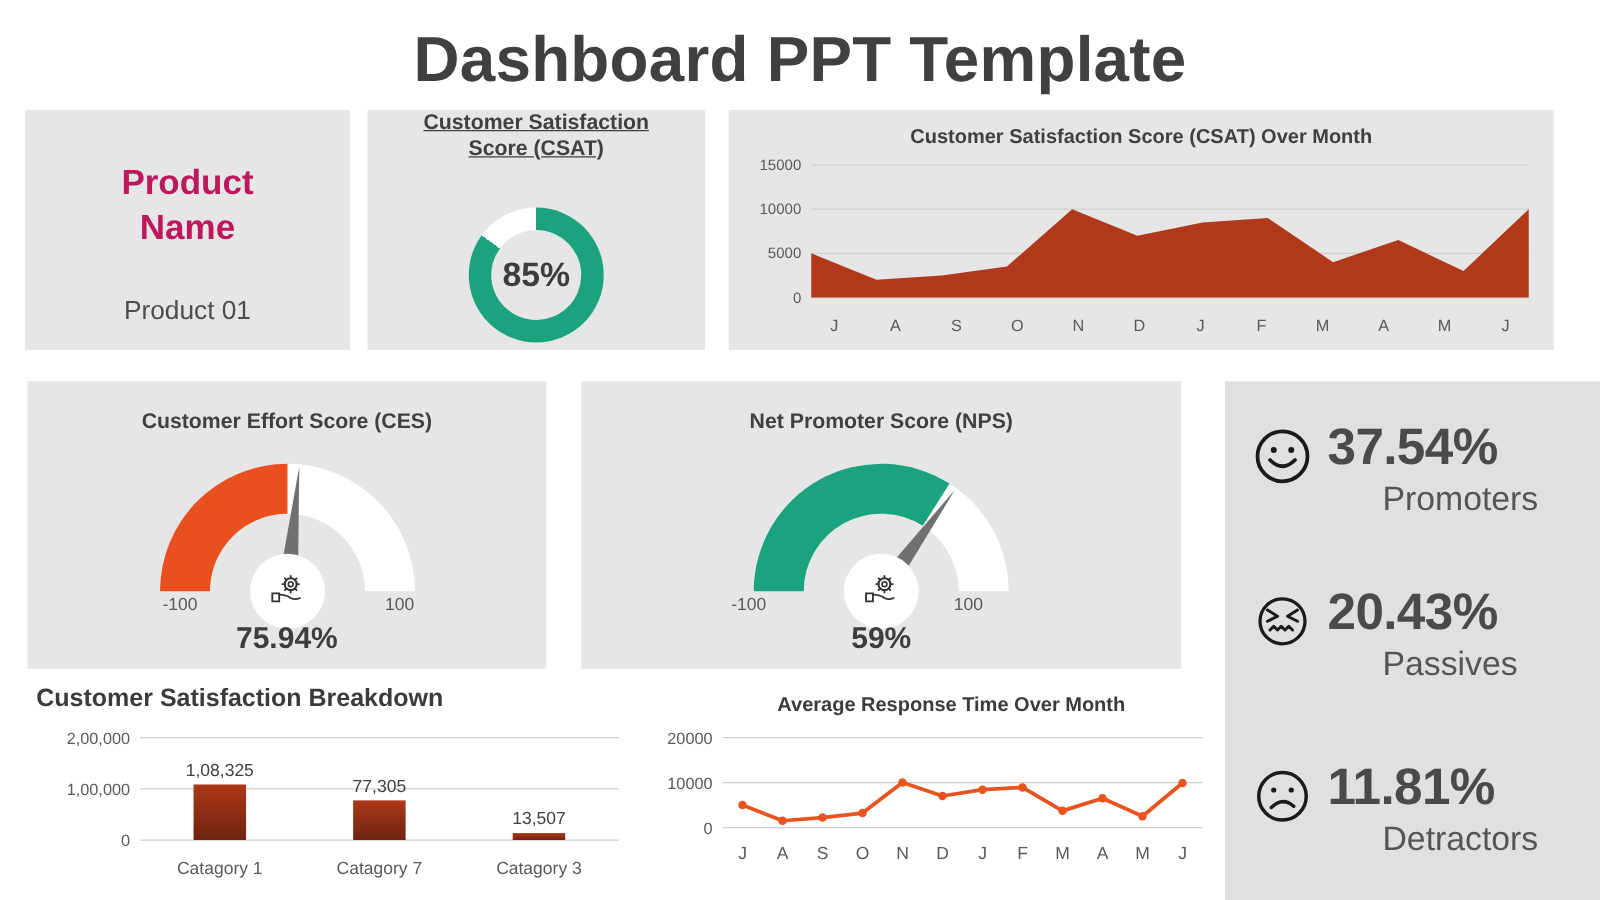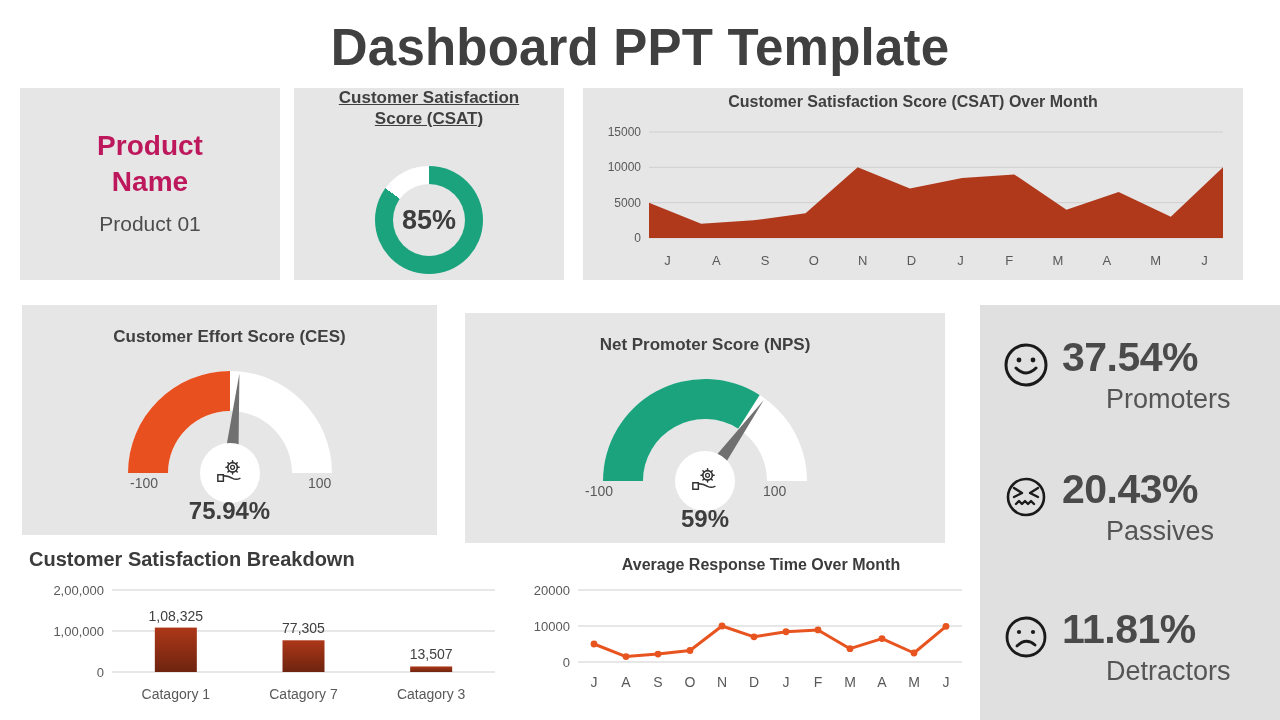--- a/index.html
+++ b/index.html
@@ -28,21 +28,21 @@
   }
 
   
   #product-card { left: 20px; top: 88px; width: 260px; height: 192px; }
   #product-card .pname {
     position: absolute; left: 0; top: 40px; width: 100%;
     text-align: center; font-size: 28px; font-weight: bold;
     color: #be185d; line-height: 1.28;
   }
   #product-card .psub {
-    position: absolute; left: 0; top: 124px; width: 100%;
+    position: absolute; left: 0; top: 149px; width: 100%;
     text-align: center; font-size: 21px; color: #4d4d4d;
   }
 
   
   #csat-card { left: 294px; top: 88px; width: 270px; height: 192px; }
   #csat-card .card-title { font-size: 17px; text-decoration: underline; }
   .donut-wrap {
     position: absolute; left: 50%; top: 78px;
     transform: translateX(-50%);
     width: 108px; height: 108px;
@@ -57,33 +57,33 @@
     position: absolute; left: 50%; top: 50%;
     transform: translate(-50%,-50%);
     width: 72px; height: 72px; border-radius: 50%;
     background: #e6e6e6;
     display: flex; align-items: center; justify-content: center;
   }
   .donut-val { font-size: 27px; font-weight: bold; color: #3d3d3d; }
 
   
   #area-card { left: 583px; top: 88px; width: 660px; height: 192px; }
-  #area-card .card-title { margin-top: 4px; font-size: 16px; }
+  #area-card .card-title { margin-top: 12px; font-size: 16px; }
   .area-plot { position: absolute; left: 0; top: 38px; width: 660px; height: 125px; }
   .area-xaxis {
     position: absolute; left: 0; top: 165px; width: 660px; height: 20px;
     display: flex;
   }
   .area-xaxis span {
     flex: 1; text-align: center; font-size: 13px; color: #595959;
   }
 
   
   #ces-card { left: 22px; top: 305px; width: 415px; height: 230px; }
-  #nps-card { left: 465px; top: 305px; width: 480px; height: 230px; margin-top: 8px; }
+  #nps-card { left: 465px; top: 305px; width: 480px; height: 230px; }
   #ces-card .card-title, #nps-card .card-title { margin-top: 22px; font-size: 17px; }
 
   .gauge-holder { position: absolute; left: 50%; transform: translateX(-50%); top: 50px; }
   .gauge-value {
     position: absolute; left: 0; width: 100%; text-align: center;
     font-size: 24px; font-weight: bold; color: #3d3d3d;
   }
   #ces-card .gauge-value { top: 192px; }
   #nps-card .gauge-value { top: 192px; }
 

